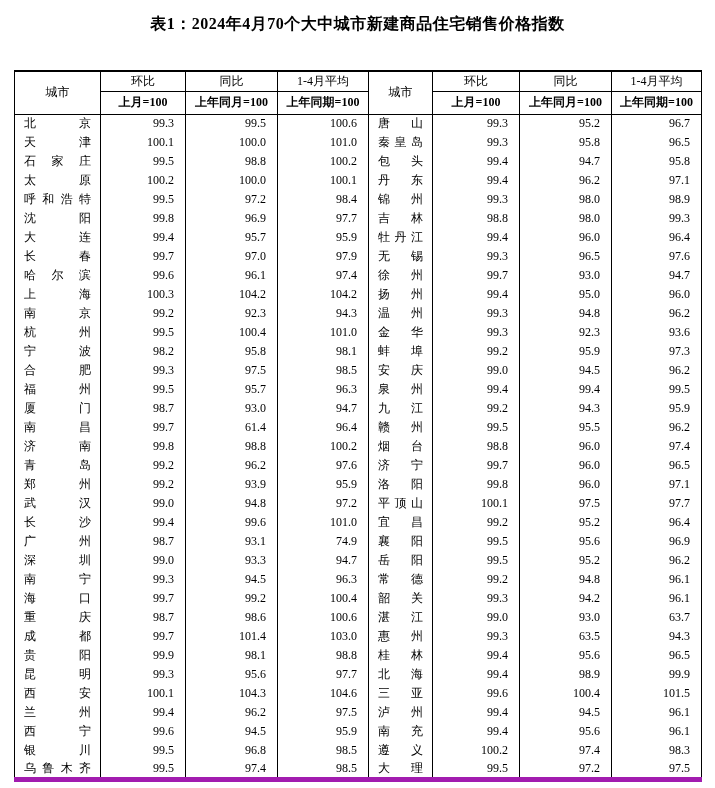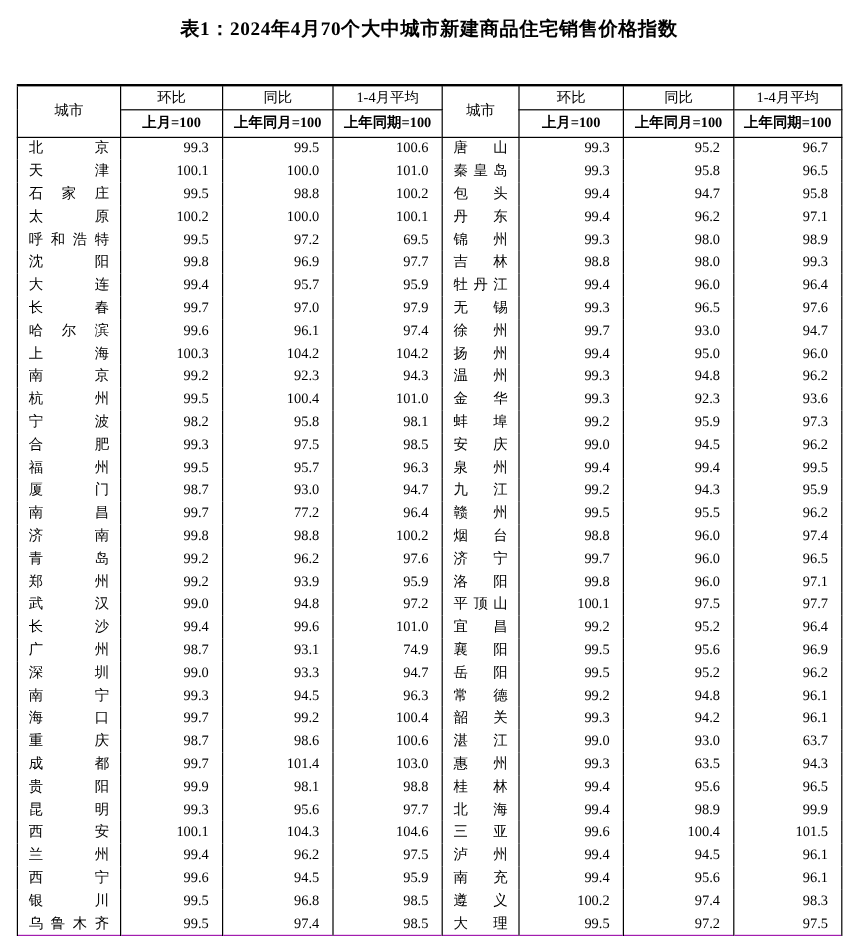--- a/index.html
+++ b/index.html
@@ -17,21 +17,21 @@
     font-weight: bold;
     font-size: 16px;
     letter-spacing: 0.5px;
   }
   .table-wrap { position: absolute; left: 14px; top: 70px; }
   table.idx {
     width: 687px;
     border-collapse: collapse;
     table-layout: fixed;
     border-top: 2px solid #000;
-    border-bottom: 1px solid #a21caf;
+    border-bottom: 5px solid #a21caf;
   }
   table.idx th, table.idx td {
     border-left: 1px solid #000;
     border-right: 1px solid #000;
     font-weight: normal;
     font-size: 12px;
     color: #000;
     overflow: hidden;
     white-space: nowrap;
   }
@@ -127,21 +127,21 @@
             <td class="num">100.1</td>
             <td class="city">丹东</td>
             <td class="num">99.4</td>
             <td class="num">96.2</td>
             <td class="num">97.1</td>
           </tr>
           <tr>
             <td class="city">呼和浩特</td>
             <td class="num">99.5</td>
             <td class="num">97.2</td>
-            <td class="num">69.5</td>
+            <td class="num">98.4</td>
             <td class="city">锦州</td>
             <td class="num">99.3</td>
             <td class="num">98.0</td>
             <td class="num">98.9</td>
           </tr>
           <tr>
             <td class="city">沈阳</td>
             <td class="num">99.8</td>
             <td class="num">96.9</td>
             <td class="num">97.7</td>
@@ -246,21 +246,21 @@
             <td class="num">93.0</td>
             <td class="num">94.7</td>
             <td class="city">九江</td>
             <td class="num">99.2</td>
             <td class="num">94.3</td>
             <td class="num">95.9</td>
           </tr>
           <tr>
             <td class="city">南昌</td>
             <td class="num">99.7</td>
-            <td class="num">77.2</td>
+            <td class="num">61.4</td>
             <td class="num">96.4</td>
             <td class="city">赣州</td>
             <td class="num">99.5</td>
             <td class="num">95.5</td>
             <td class="num">96.2</td>
           </tr>
           <tr>
             <td class="city">济南</td>
             <td class="num">99.8</td>
             <td class="num">98.8</td>

